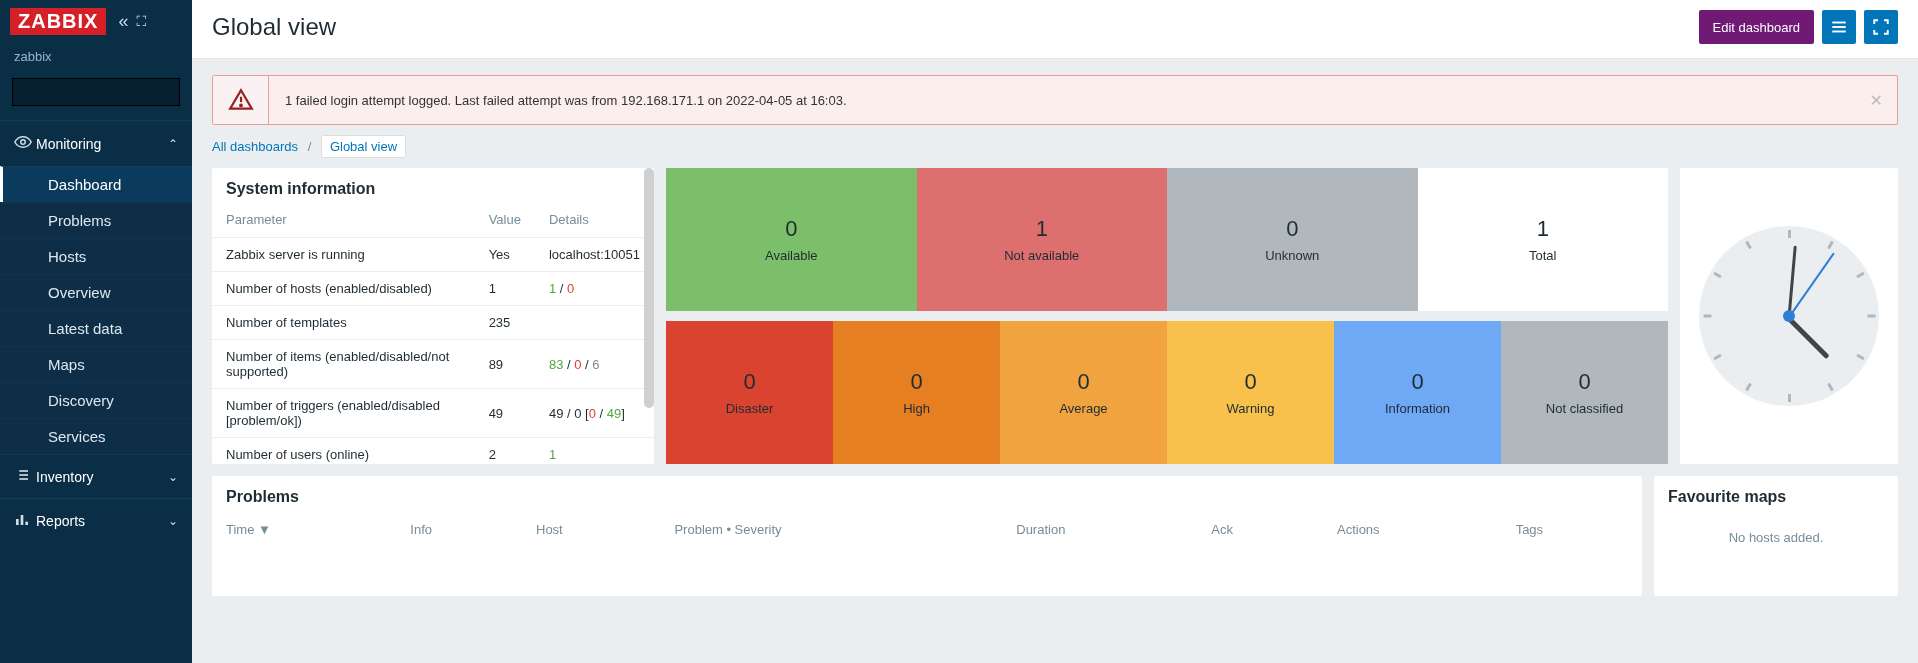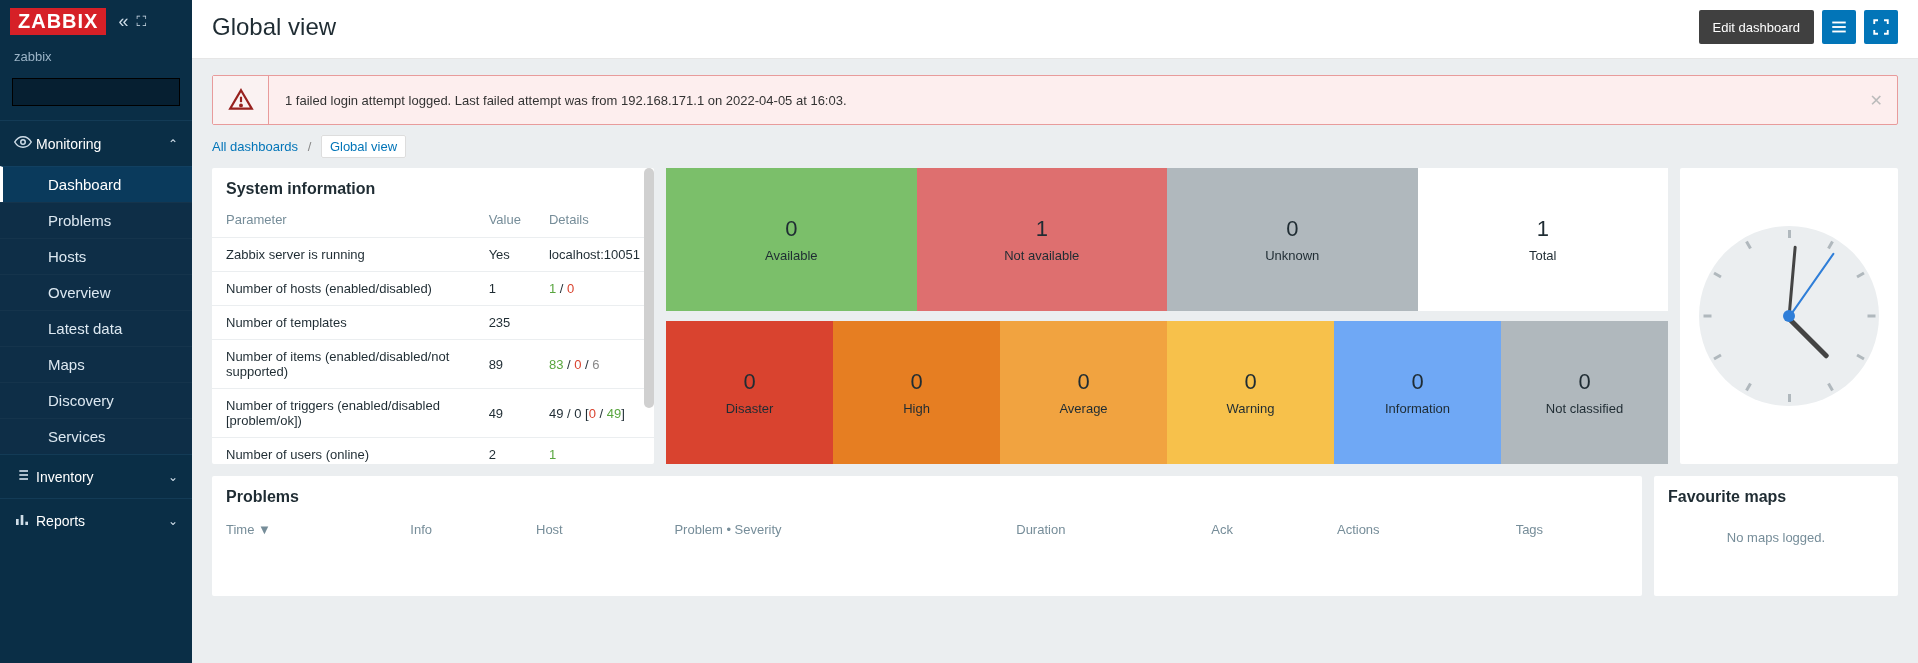--- a/index.html
+++ b/index.html
@@ -27,21 +27,21 @@
 .nav-section-hdr .nchev { color: #cfdde8; font-size: 12px; }
 .nav-sub { background: #0e2e47; }
 .nav-item { display: block; padding: 9px 14px 9px 48px; color: #dce8f1; font-size: 15px; cursor: pointer; border-top: 1px solid rgba(255,255,255,0.03); }
 .nav-item.active { background: #0a3a5c; border-left: 3px solid #fff; padding-left: 45px; color: #fff; }
 
 
 .main { flex: 1; background: #fff; display: flex; flex-direction: column; overflow: hidden; }
 .page-header { display: flex; align-items: center; padding: 10px 20px 14px; border-bottom: 1px solid #e6e6e6; }
 .page-title { font-size: 24px; color: #1f2c33; font-weight: normal; }
 .page-actions { margin-left: auto; display: flex; gap: 8px; }
-.btn-primary { background: #404040; color: #fff; border: none; padding: 8px 14px; font-size: 13px; border-radius: 2px; cursor: pointer; }
+.btn-primary { background: #701a75; color: #fff; border: none; padding: 8px 14px; font-size: 13px; border-radius: 2px; cursor: pointer; }
 .icon-btn { background: #0275b8; color: #fff; width: 34px; height: 34px; display: flex; align-items: center; justify-content: center; border-radius: 2px; cursor: pointer; font-size: 16px; }
 
 .content { flex: 1; padding: 16px 20px; background: #ebeef0; overflow: auto; }
 
 .alert { display: flex; align-items: center; background: #fdeeee; border: 1px solid #e89b9b; padding: 0; border-radius: 2px; margin-bottom: 14px; }
 .alert-icon-box { width: 56px; height: 48px; background: #faf2f2; display: flex; align-items: center; justify-content: center; border-right: 1px solid #e89b9b; }
 .alert-msg { flex: 1; padding: 0 16px; color: #333; }
 .alert-close { padding: 0 14px; color: #bbb; font-size: 16px; cursor: pointer; }
 
 .breadcrumb { margin-bottom: 14px; font-size: 13px; }
@@ -346,18 +346,18 @@
                   <th>Duration</th>
                   <th>Ack</th>
                   <th>Actions</th>
                   <th>Tags</th>
                 </tr>
               </thead>
           </table>
         </div>
         <div class="widget favmaps-widget">
           <div class="widget-title">Favourite maps</div>
-          <div class="nomap">No maps logged.</div>
+          <div class="nomap">No hosts added.</div>
         </div>
       </div>
     </div>
   </div>
 </div>
 
 </body></html>

